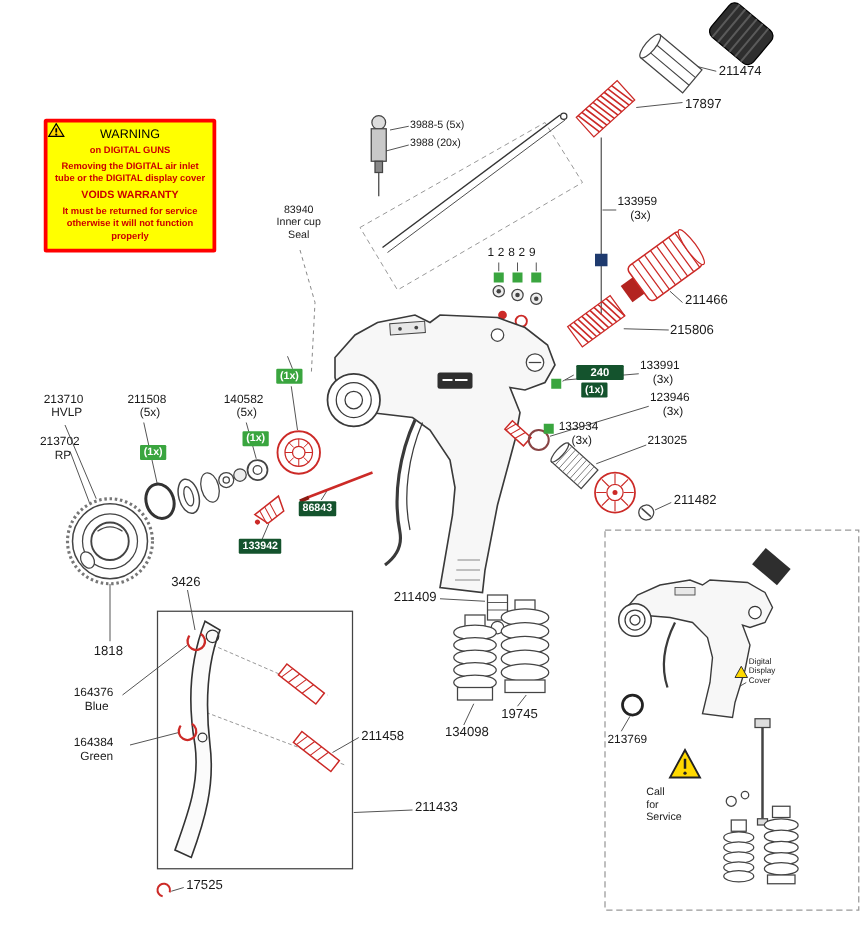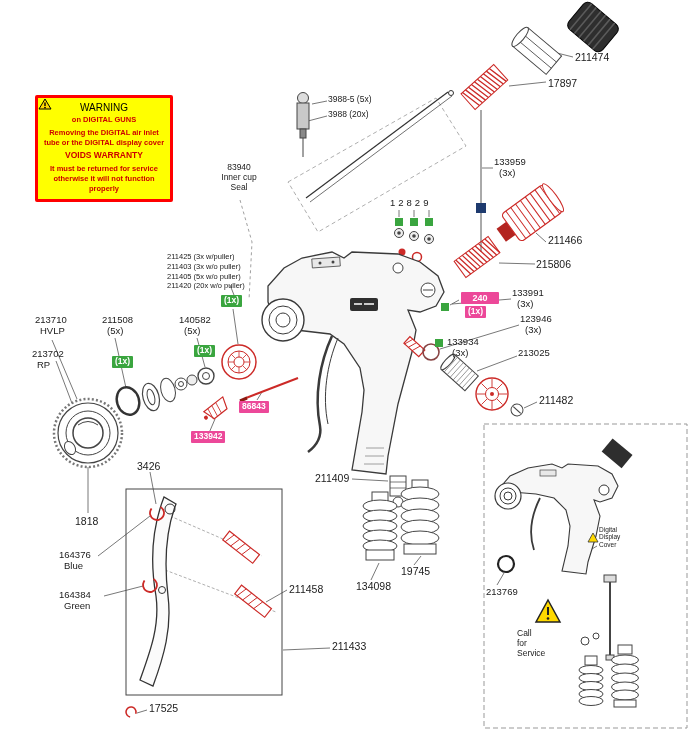--- a/index.html
+++ b/index.html
@@ -9,29 +9,29 @@
   }
   svg{position:absolute;left:0;top:0;}
   .lbl{
     position:absolute;font-family:"Liberation Sans",sans-serif;font-size:9.5px;
     color:#1a1a1a;white-space:nowrap;line-height:1.2;
   }
   .lbl.big{font-size:10.5px;}
   .lbl.small{font-size:7.5px;line-height:1.3;}
   .lbl.mid{font-size:8.5px;}
   .lbl.tiny{font-size:6.5px;line-height:1.15;}
-  .lbl .sub{padding-left:5px;}
+  .lbl .sub{padding-left:5px;text-align:center;}
   .spread{letter-spacing:3px;}
   .badge{
     position:absolute;color:#fff;font-family:"Liberation Sans",sans-serif;
     font-weight:bold;font-size:8.5px;padding:1px 3px;border-radius:1px;line-height:1.15;
     white-space:nowrap;
   }
   .badge.green{background:#3aa53f;}
-  .badge.navy{background:#ec4899;}
+  .badge.navy{background:#14532d;}
   .badge.wide{width:32px;text-align:center;font-size:9px;}
   .warning-box{
     position:absolute;left:35px;top:95px;width:128px;
     background:#ffff00;border:3px solid #ff0000;border-radius:2px;
     text-align:center;color:#cc0000;font-size:7.5px;font-weight:bold;
     padding:3px 2px 5px 2px;line-height:1.3;
   }
   .warning-header{
     display:flex;align-items:center;justify-content:center;gap:4px;
     color:#000;font-size:10px;font-weight:normal;margin-bottom:1px;
@@ -355,26 +355,20 @@
   <div class="lbl mid" style="left:210px;top:162px;width:58px;text-align:center;white-space:normal">
     <div>83940</div>
     <div>Inner cup</div>
     <div>Seal</div>
   </div>
 
   <div class="lbl spread" style="left:390px;top:197px">12829</div>
   <div class="lbl big" style="left:548px;top:234px">211466</div>
   <div class="lbl big" style="left:536px;top:258px">215806</div>
 
-  <div class="lbl small" style="left:167px;top:252px">
-    <div>211425 (3x w/puller)</div>
-    <div>211403 (3x w/o puller)</div>
-    <div>211405 (5x w/o puller)</div>
-    <div>211420 (20x w/o puller)</div>
-  </div>
 
   <span class="badge green" style="left:221px;top:295px">(1x)</span>
   <span class="badge navy wide" style="left:461px;top:292px">240</span>
   <span class="badge navy" style="left:465px;top:306px">(1x)</span>
 
   <div class="lbl" style="left:512px;top:287px">
     <div>133991</div>
     <div class="sub">(3x)</div>
   </div>
   <div class="lbl" style="left:520px;top:313px">

